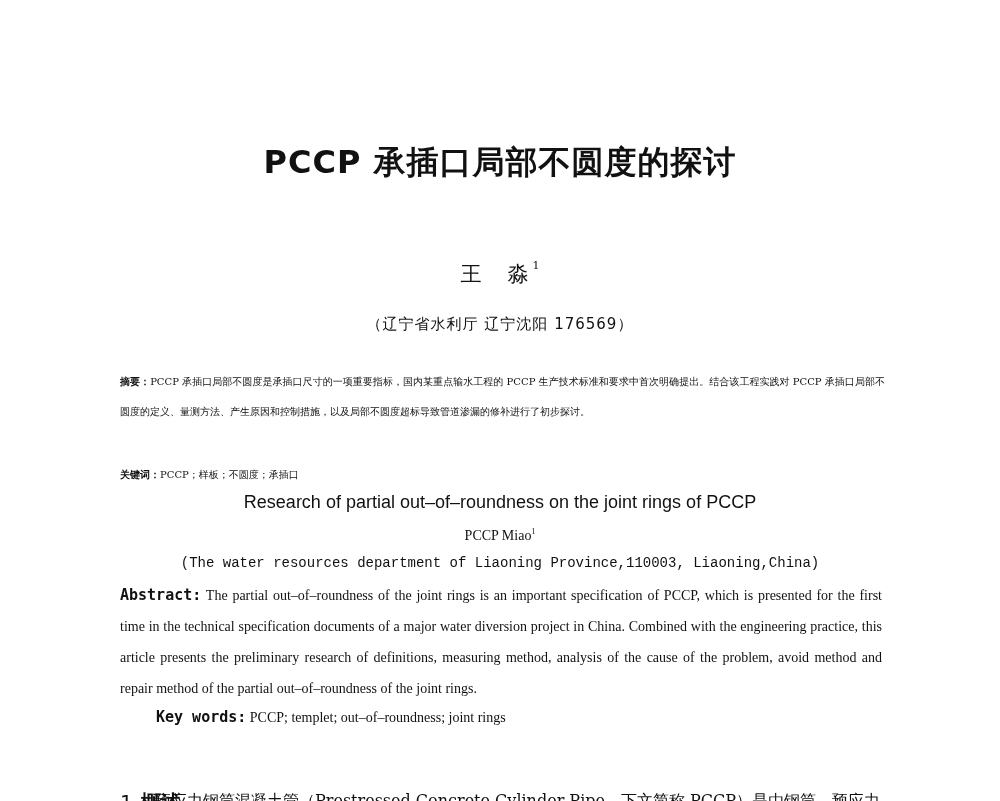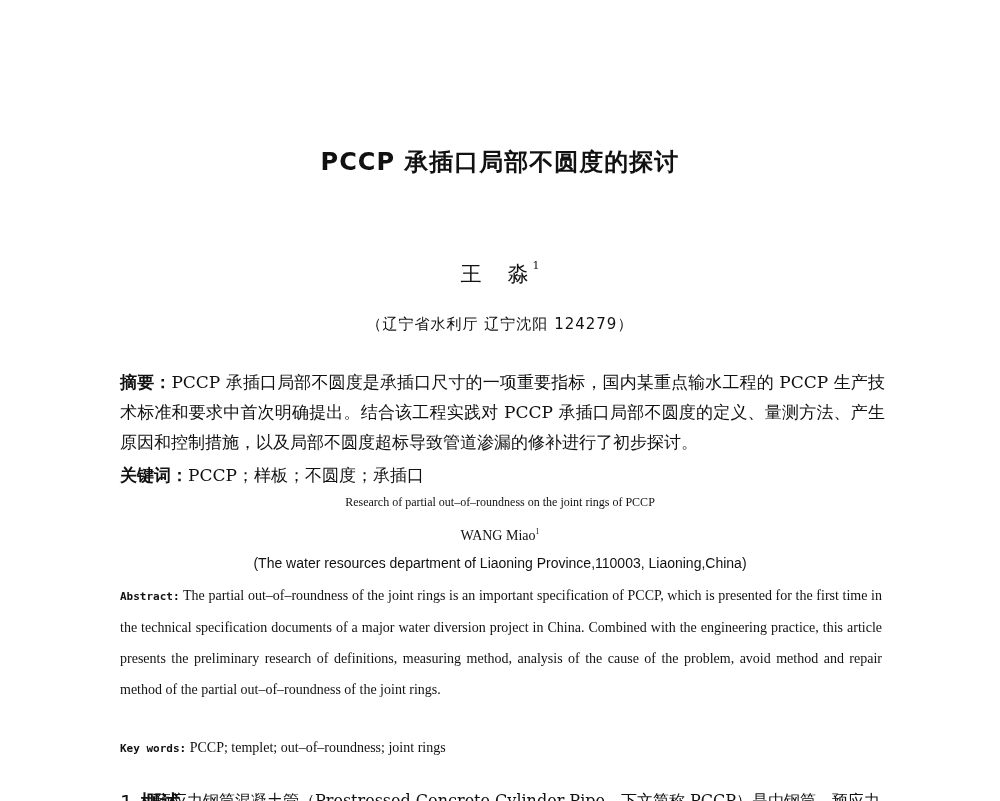--- a/index.html
+++ b/index.html
@@ -1,62 +1,62 @@
 <!DOCTYPE html>
 <html><head>
 <meta charset="utf-8">
 <style>
   html, body { margin: 0; padding: 0; background: #ffffff; }
   body { width: 1000px; height: 801px; overflow: hidden; position: relative; color: #111; font-family: "DejaVu Serif", serif; }
   .abs { position: absolute; }
   .center { left: 0; width: 1000px; text-align: center; }
-  .title { top: 138px; font-family: "DejaVu Sans", sans-serif; font-size: 24px; font-weight: bold; letter-spacing: 1px; line-height: 48px; }
+  .title { top: 138px; font-family: "DejaVu Sans", sans-serif; font-size: 32px; font-weight: bold; letter-spacing: 1px; line-height: 48px; }
   .author { top: 244px; font-family: "DejaVu Serif", serif; font-size: 21px; line-height: 43px; }
   .author .sep { display: inline-block; width: 26px; }
   .author sup { font-size: 11px; vertical-align: 12px; margin-left: 4px; }
   .affil { top: 312px; font-family: "DejaVu Sans", sans-serif; font-size: 15px; letter-spacing: 1px; line-height: 24px; }
-  .para-cn { left: 120px; width: 765px; font-family: "DejaVu Serif", serif; font-size: 17px; line-height: 30px; text-align: justify; }
+  .para-cn { left: 120px; width: 765px; font-family: "DejaVu Serif", serif; font-size: 10px; line-height: 30px; text-align: justify; }
   .para-cn .label { font-family: "DejaVu Sans", sans-serif; font-weight: bold; }
   .abs-cn { top: 367px; }
   .kw-cn { top: 460px; }
-  .en-title { top: 490px; font-family: Liberation Serif, serif; font-size: 12px; line-height: 24px; }
+  .en-title { top: 490px; font-family: Liberation Sans, sans-serif; font-size: 18px; line-height: 24px; }
   .en-author { top: 520px; font-family: "Liberation Serif", serif; font-size: 14px; line-height: 24px; }
   .en-author sup { font-size: 8px; vertical-align: 6px; }
-  .en-affil { top: 551px; font-family: Liberation Sans, sans-serif; font-size: 14px; line-height: 24px; }
+  .en-affil { top: 551px; font-family: Liberation Mono, monospace; font-size: 14px; line-height: 24px; }
   .para-en { left: 120px; width: 762px; font-family: "Liberation Serif", serif; font-size: 14px; line-height: 31px; text-align: justify; }
-  .para-en .label { font-family: "DejaVu Sans Mono", monospace; font-weight: bold; font-size: 11px; }
+  .para-en .label { font-family: "DejaVu Sans Mono", monospace; font-weight: bold; font-size: 15px; }
   .abs-en { top: 580px; }
-  .kw-en { top: 732px; }
+  .kw-en { top: 702px; margin-left: 36px; }
   .section { top: 761px; left: 120px; font-family: "DejaVu Sans", sans-serif; font-size: 20px; font-weight: bold; line-height: 26px; margin-top: 28px; }
   .section .num { margin-right: 8px; font-weight: normal; }
   .body-line { top: 788px; left: 155px; font-family: "DejaVu Serif", serif; font-size: 16px; line-height: 26px; white-space: nowrap; }
 </style>
 </head>
 <body>
 
 <div class="abs center title">PCCP 承插口局部不圆度的探讨</div>
 
 <div class="abs center author">
   <span>王</span><span class="sep"></span><span>淼</span><sup>1</sup>
 </div>
 
-<div class="abs center affil">（辽宁省水利厅 辽宁沈阳 124279）</div>
+<div class="abs center affil">（辽宁省水利厅 辽宁沈阳 176569）</div>
 
 <div class="abs para-cn abs-cn">
   <span class="label">摘要：</span><span>PCCP 承插口局部不圆度是承插口尺寸的一项重要指标，国内某重点输水工程的 PCCP 生产技术标准和要求中首次明确提出。结合该工程实践对 PCCP 承插口局部不圆度的定义、量测方法、产生原因和控制措施，以及局部不圆度超标导致管道渗漏的修补进行了初步探讨。</span>
 </div>
 
 <div class="abs para-cn kw-cn">
   <span class="label">关键词：</span><span>PCCP；样板；不圆度；承插口</span>
 </div>
 
 <div class="abs center en-title">Research of partial out–of–roundness on the joint rings of PCCP</div>
 
 <div class="abs center en-author">
-  <span>WANG Miao</span><sup>1</sup>
+  <span>PCCP Miao</span><sup>1</sup>
 </div>
 
 <div class="abs center en-affil">(The water resources department of Liaoning Province,110003, Liaoning,China)</div>
 
 <div class="abs para-en abs-en">
   <span class="label">Abstract:</span>
   <span>The partial out–of–roundness of the joint rings is an important specification of PCCP, which is presented for the first time in the technical specification documents of a major water diversion project in China. Combined with the engineering practice, this article presents the preliminary research of definitions, measuring method, analysis of the cause of the problem, avoid method and repair method of the partial out–of–roundness of the joint rings.</span>
 </div>
 
 <div class="abs para-en kw-en">

